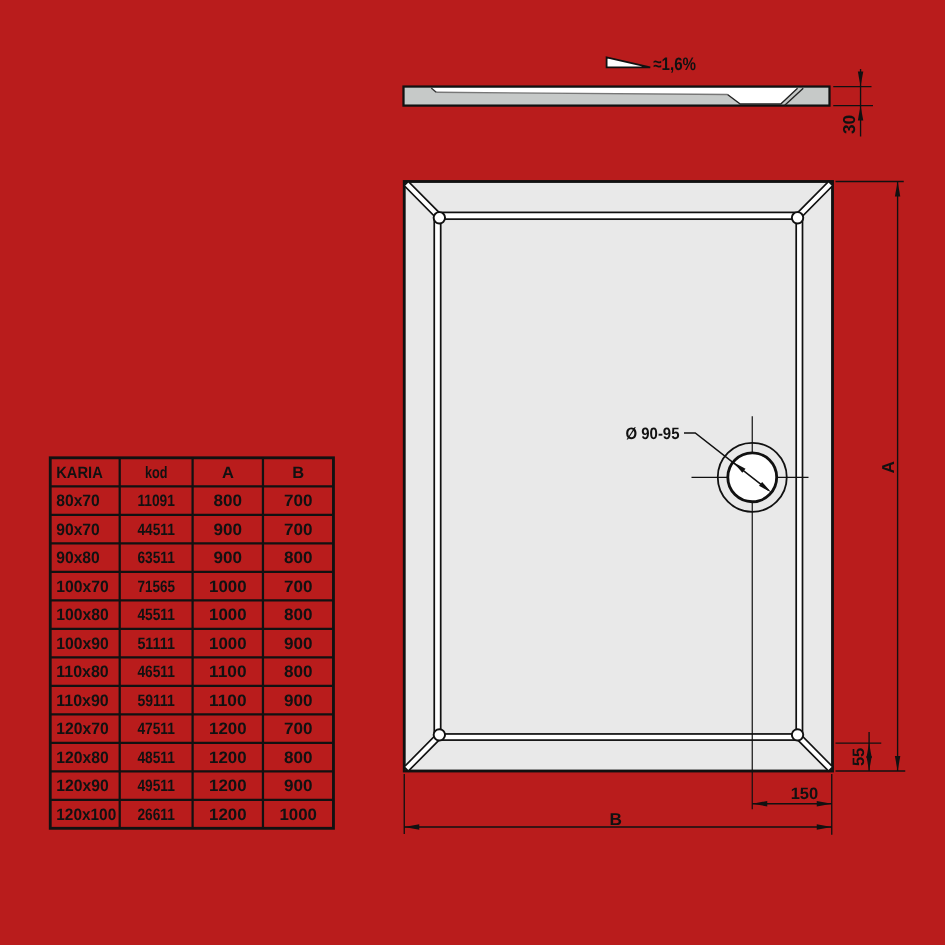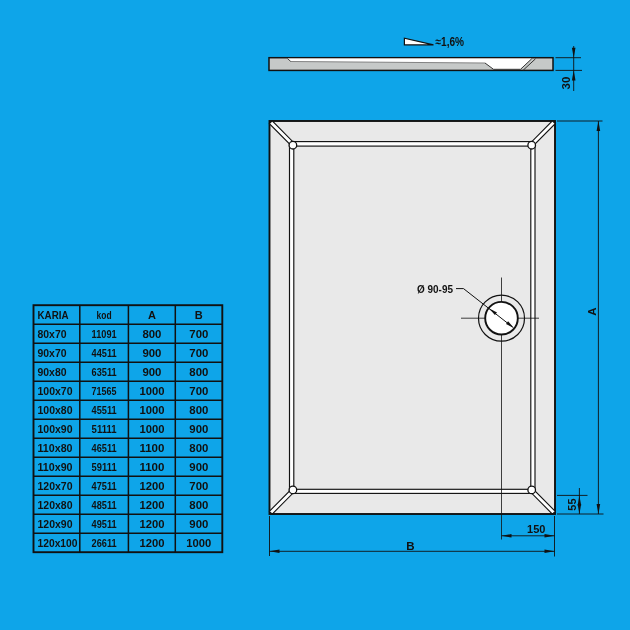--- a/index.html
+++ b/index.html
@@ -1,16 +1,16 @@
 <!DOCTYPE html>
 <html><head>
 <meta charset="utf-8">
 <style>
   html,body{margin:0;padding:0;background:#fff;}
-  .page{position:relative;width:630px;height:630px;background:#0ea5e9;overflow:hidden;}
+  .page{position:relative;width:630px;height:630px;background:#b91c1c;overflow:hidden;}
   svg{position:absolute;left:0;top:0;}
   text{font-family:"Liberation Sans",sans-serif;fill:#111;}
 </style>
 </head>
 <body>
 <div class="page">
 <svg width="630" height="630" viewBox="0 0 630 630">
 
 <polygon points="404.4,38.2 404.4,44.9 433.5,44.9" fill="#ffffff" stroke="#111" stroke-width="1.2"></polygon>
 

